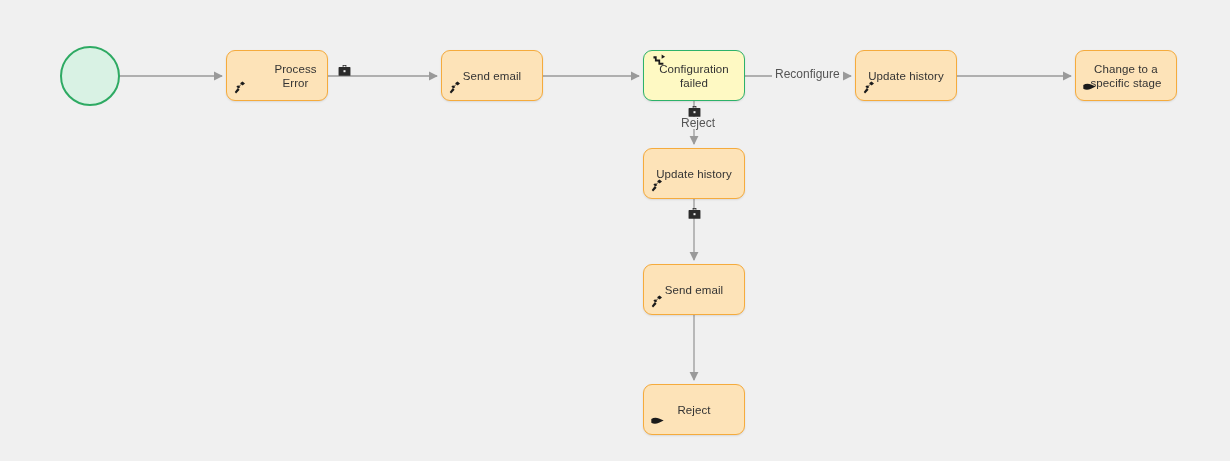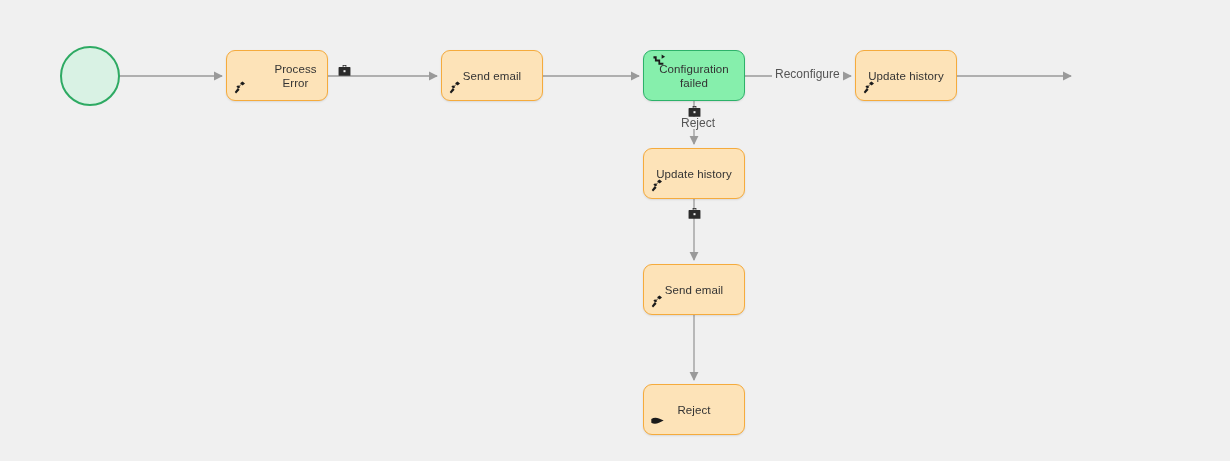--- a/index.html
+++ b/index.html
@@ -40,21 +40,21 @@
     color: #333333;
     letter-spacing: .1px;
     padding: 0 10px 0 10px;
   }
   .node.task {
     background: #fde3b8;
     border: 1.6px solid #f5ab3d;
     box-shadow: 0 1px 2px rgba(0,0,0,.10);
   }
   .node.state {
-    background: #86efac;
+    background: #fef9c3;
     border: 1.8px solid #2db26a;
     box-shadow: 0 1px 2px rgba(0,0,0,.10);
   }
   .node .label {
     pointer-events: none;
     max-width: 100%;
   }
 
   
   .start-circle {
@@ -170,20 +170,28 @@
   <div class="node task" style="left:855px; top:50px; width:102px; height:51px;">
     <span class="label">Update history</span>
     <span class="node-icon">
       <svg viewBox="0 0 24 24" xmlns="http://www.w3.org/2000/svg">
         <path d="M14.2 2.2 L10.6 5.0 L12.2 6.3 L9.0 9.0 L7.6 7.8 L5.0 10.0 L8.4 12.9 L10.9 10.6 L9.7 9.5 L12.9 6.9 L14.4 8.2 L18.0 5.3 Z" fill="#1b1b1b"></path>
         <path d="M7.2 12.0 L2.6 18.0 L4.6 20.4 L9.9 14.5 Z" fill="#1b1b1b"></path>
       </svg>
     </span>
   </div>
 
+  <div class="node task" style="left:1075px; top:50px; width:102px; height:51px;">
+    <span class="label">Change to a specific stage</span>
+    <span class="node-icon">
+      <svg viewBox="0 0 24 24" xmlns="http://www.w3.org/2000/svg">
+        <path d="M2.0 7.5 C5.0 5.5 9.5 5.2 13.5 6.8 L20.5 9.8 L13.5 13.2 C9.5 15.0 5.0 15.0 2.0 13.2 Z" fill="#1b1b1b"></path>
+      </svg>
+    </span>
+  </div>
 
   <div class="node task" style="left:643px; top:148px; width:102px; height:51px;">
     <span class="label">Update history</span>
     <span class="node-icon">
       <svg viewBox="0 0 24 24" xmlns="http://www.w3.org/2000/svg">
         <path d="M14.2 2.2 L10.6 5.0 L12.2 6.3 L9.0 9.0 L7.6 7.8 L5.0 10.0 L8.4 12.9 L10.9 10.6 L9.7 9.5 L12.9 6.9 L14.4 8.2 L18.0 5.3 Z" fill="#1b1b1b"></path>
         <path d="M7.2 12.0 L2.6 18.0 L4.6 20.4 L9.9 14.5 Z" fill="#1b1b1b"></path>
       </svg>
     </span>
   </div>

